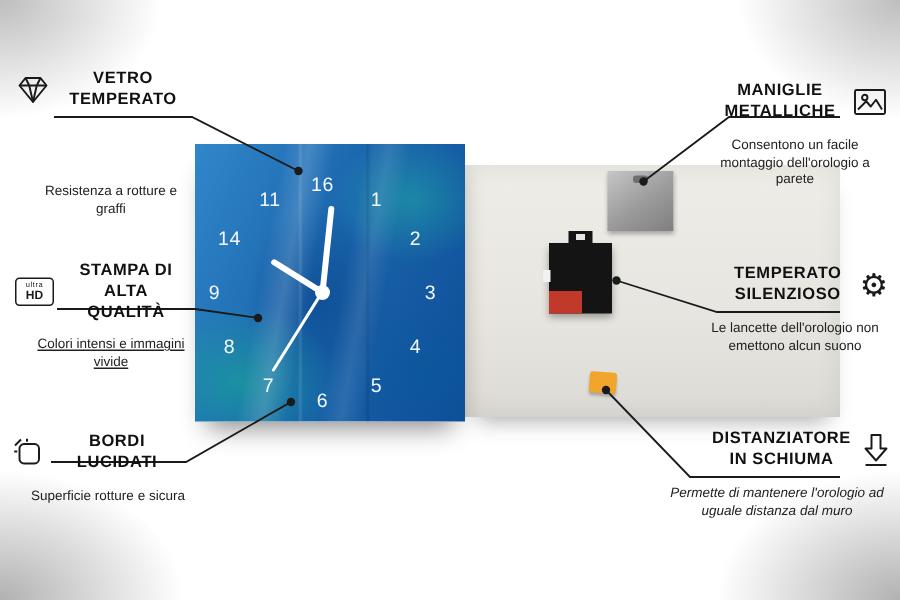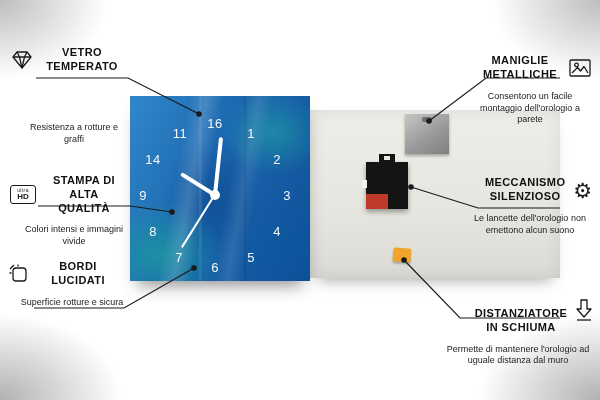--- a/index.html
+++ b/index.html
@@ -104,30 +104,30 @@
   .uhd-box{
     width:24px;height:17px;border:1.5px solid #1a1a1a;border-radius:3px;
     display:flex;flex-direction:column;align-items:center;justify-content:center;line-height:1;
   }
   .uhd-box .u{font-size:5px;letter-spacing:.4px;}
   .uhd-box .h{font-size:8px;font-weight:bold;}
 
   .co-tl{left:10px;top:46px;width:128px;}
   .co-tl .co-sub{width:102px;margin-top:48px;}
   .co-ml{left:10px;top:174px;width:128px;}
-  .co-ml .co-sub{width:112px;}
-  .co-bl{left:8px;top:260px;width:128px;}
+  .co-ml .co-sub{width:112px;text-decoration:underline;}
+  .co-bl{left:8px;top:288px;width:128px;}
   .co-bl .co-sub{width:128px;}
   .co-tr{left:468px;top:54px;width:124px;}
   .co-tr .co-sub{width:120px;}
   .co-mr{left:468px;top:176px;width:124px;}
   .co-mr .co-sub{width:120px;}
   .co-br{left:442px;top:286px;width:152px;}
-  .co-br .co-title{width:94px;margin-top:21px;}
-  .co-br .co-sub{width:152px;}
+  .co-br .co-title{width:94px;}
+  .co-br .co-sub{width:152px;font-style:italic;}
 </style>
 </head>
 <body>
 
 <div class="stage">
 
   <div class="clock-front">
     <div class="glare"></div>
     <span class="num" style="left:121px;top:37px">1</span>
     <span class="num" style="left:147px;top:63px">2</span>
@@ -224,21 +224,21 @@
             <path d="M4,15 L9.5,9.5 L12.5,13 L16,8.5 L20,15"></path>
           </g>
         </svg>
       </span>
     </div>
     <div class="co-sub">Consentono un facile montaggio dell'orologio a parete</div>
   </div>
 
   <div class="callout co-mr">
     <div class="co-head rev">
-      <span class="co-title">MECCANISMO SILENZIOSO</span>
+      <span class="co-title">TEMPERATO SILENZIOSO</span>
       <span class="icon gear-glyph">⚙</span>
     </div>
     <div class="co-sub">Le lancette dell'orologio non emettono alcun suono</div>
   </div>
 
   <div class="callout co-br">
     <div class="co-head rev">
       <span class="co-title">DISTANZIATORE IN SCHIUMA</span>
       <span class="icon">
         <svg width="20" height="24" viewBox="0 0 20 24">

